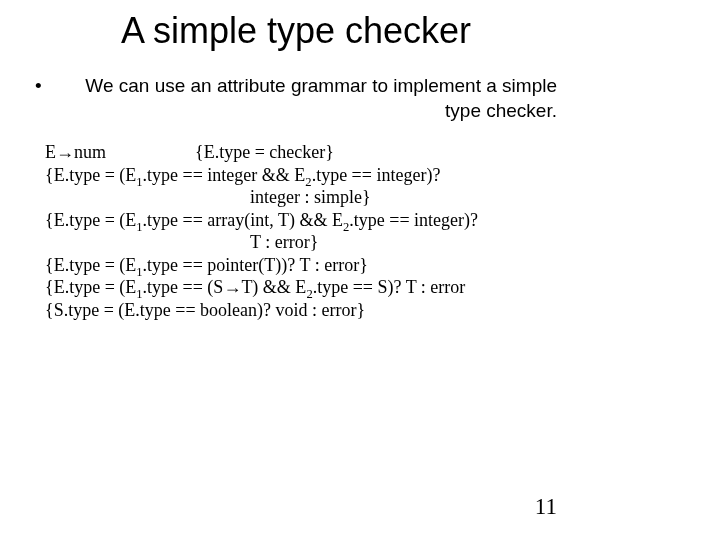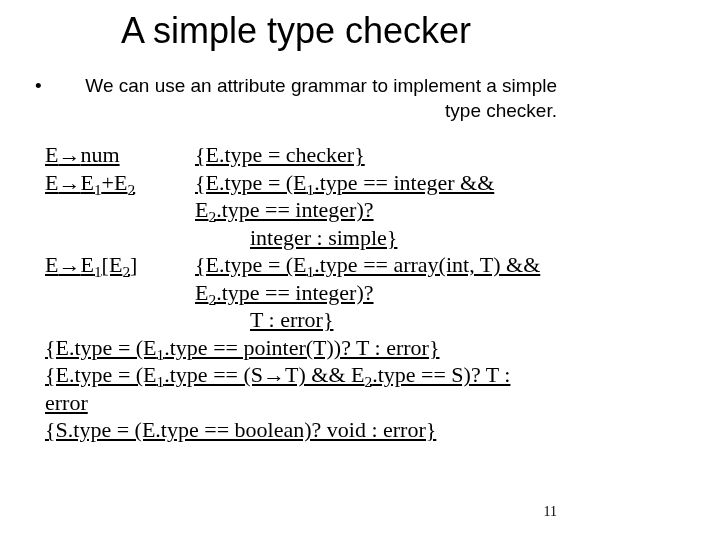--- a/index.html
+++ b/index.html
@@ -41,23 +41,22 @@
     font-size: 19px;
   }
   .bullet-text {
     flex: 1;
     font-family: "Comic Sans MS", "Comic Sans", cursive, sans-serif;
     text-align: right;
   }
   .grammar {
     margin-left: 10px;
     font-family: "Times New Roman", Times, serif;
-    font-size: 22px;
+    font-size: 18px;
     line-height: 1.25;
-    text-decoration: underline;
   }
   .grammar-row {
     display: flex;
     align-items: flex-start;
   }
   .prod {
     flex: 0 0 150px;
     white-space: nowrap;
   }
   .sem {
@@ -69,49 +68,47 @@
   sub {
     font-size: 0.7em;
     vertical-align: sub;
     line-height: 0;
   }
   .pagenum {
     position: absolute;
     bottom: 20px;
     right: 35px;
     font-family: "Times New Roman", Times, serif;
-    font-size: 14px;
+    font-size: 23px;
   }
 </style>
 </head>
 <body>
 
 <div class="slide">
   <h1 class="title">A simple type checker</h1>
 
   <div class="bullet-row">
     <div class="bullet-dot">•</div>
     <div class="bullet-text">We can use an attribute grammar to implement a simple type checker.</div>
   </div>
 
   <div class="grammar" id="grammar">
       <div class="grammar-row">
         <div class="prod">E<span style="font-family:'Times New Roman',serif;">→</span>num</div>
         <div class="sem">{E.type = checker}</div>
       </div>
       <div class="grammar-row">
-        <div class="prod">E<span style="font-family:'Times New Roman',serif;">→</span>E<sub>1</sub>+E<sub>2</sub></div>
         <div class="sem">{E.type = (E<sub>1</sub>.type == integer &amp;&amp; E<sub>2</sub>.type == integer)?</div>
       </div>
       <div class="grammar-row">
         <div class="prod"></div>
         <div class="sem cont">integer : simple}</div>
       </div>
       <div class="grammar-row">
-        <div class="prod">E<span style="font-family:'Times New Roman',serif;">→</span>E<sub>1</sub>[E<sub>2</sub>]</div>
         <div class="sem">{E.type = (E<sub>1</sub>.type == array(int, T) &amp;&amp; E<sub>2</sub>.type == integer)?</div>
       </div>
       <div class="grammar-row">
         <div class="prod"></div>
         <div class="sem cont">T : error}</div>
       </div>
       <div class="grammar-row">
         <div class="sem">{E.type = (E<sub>1</sub>.type == pointer(T))? T : error}</div>
       </div>
       <div class="grammar-row">

